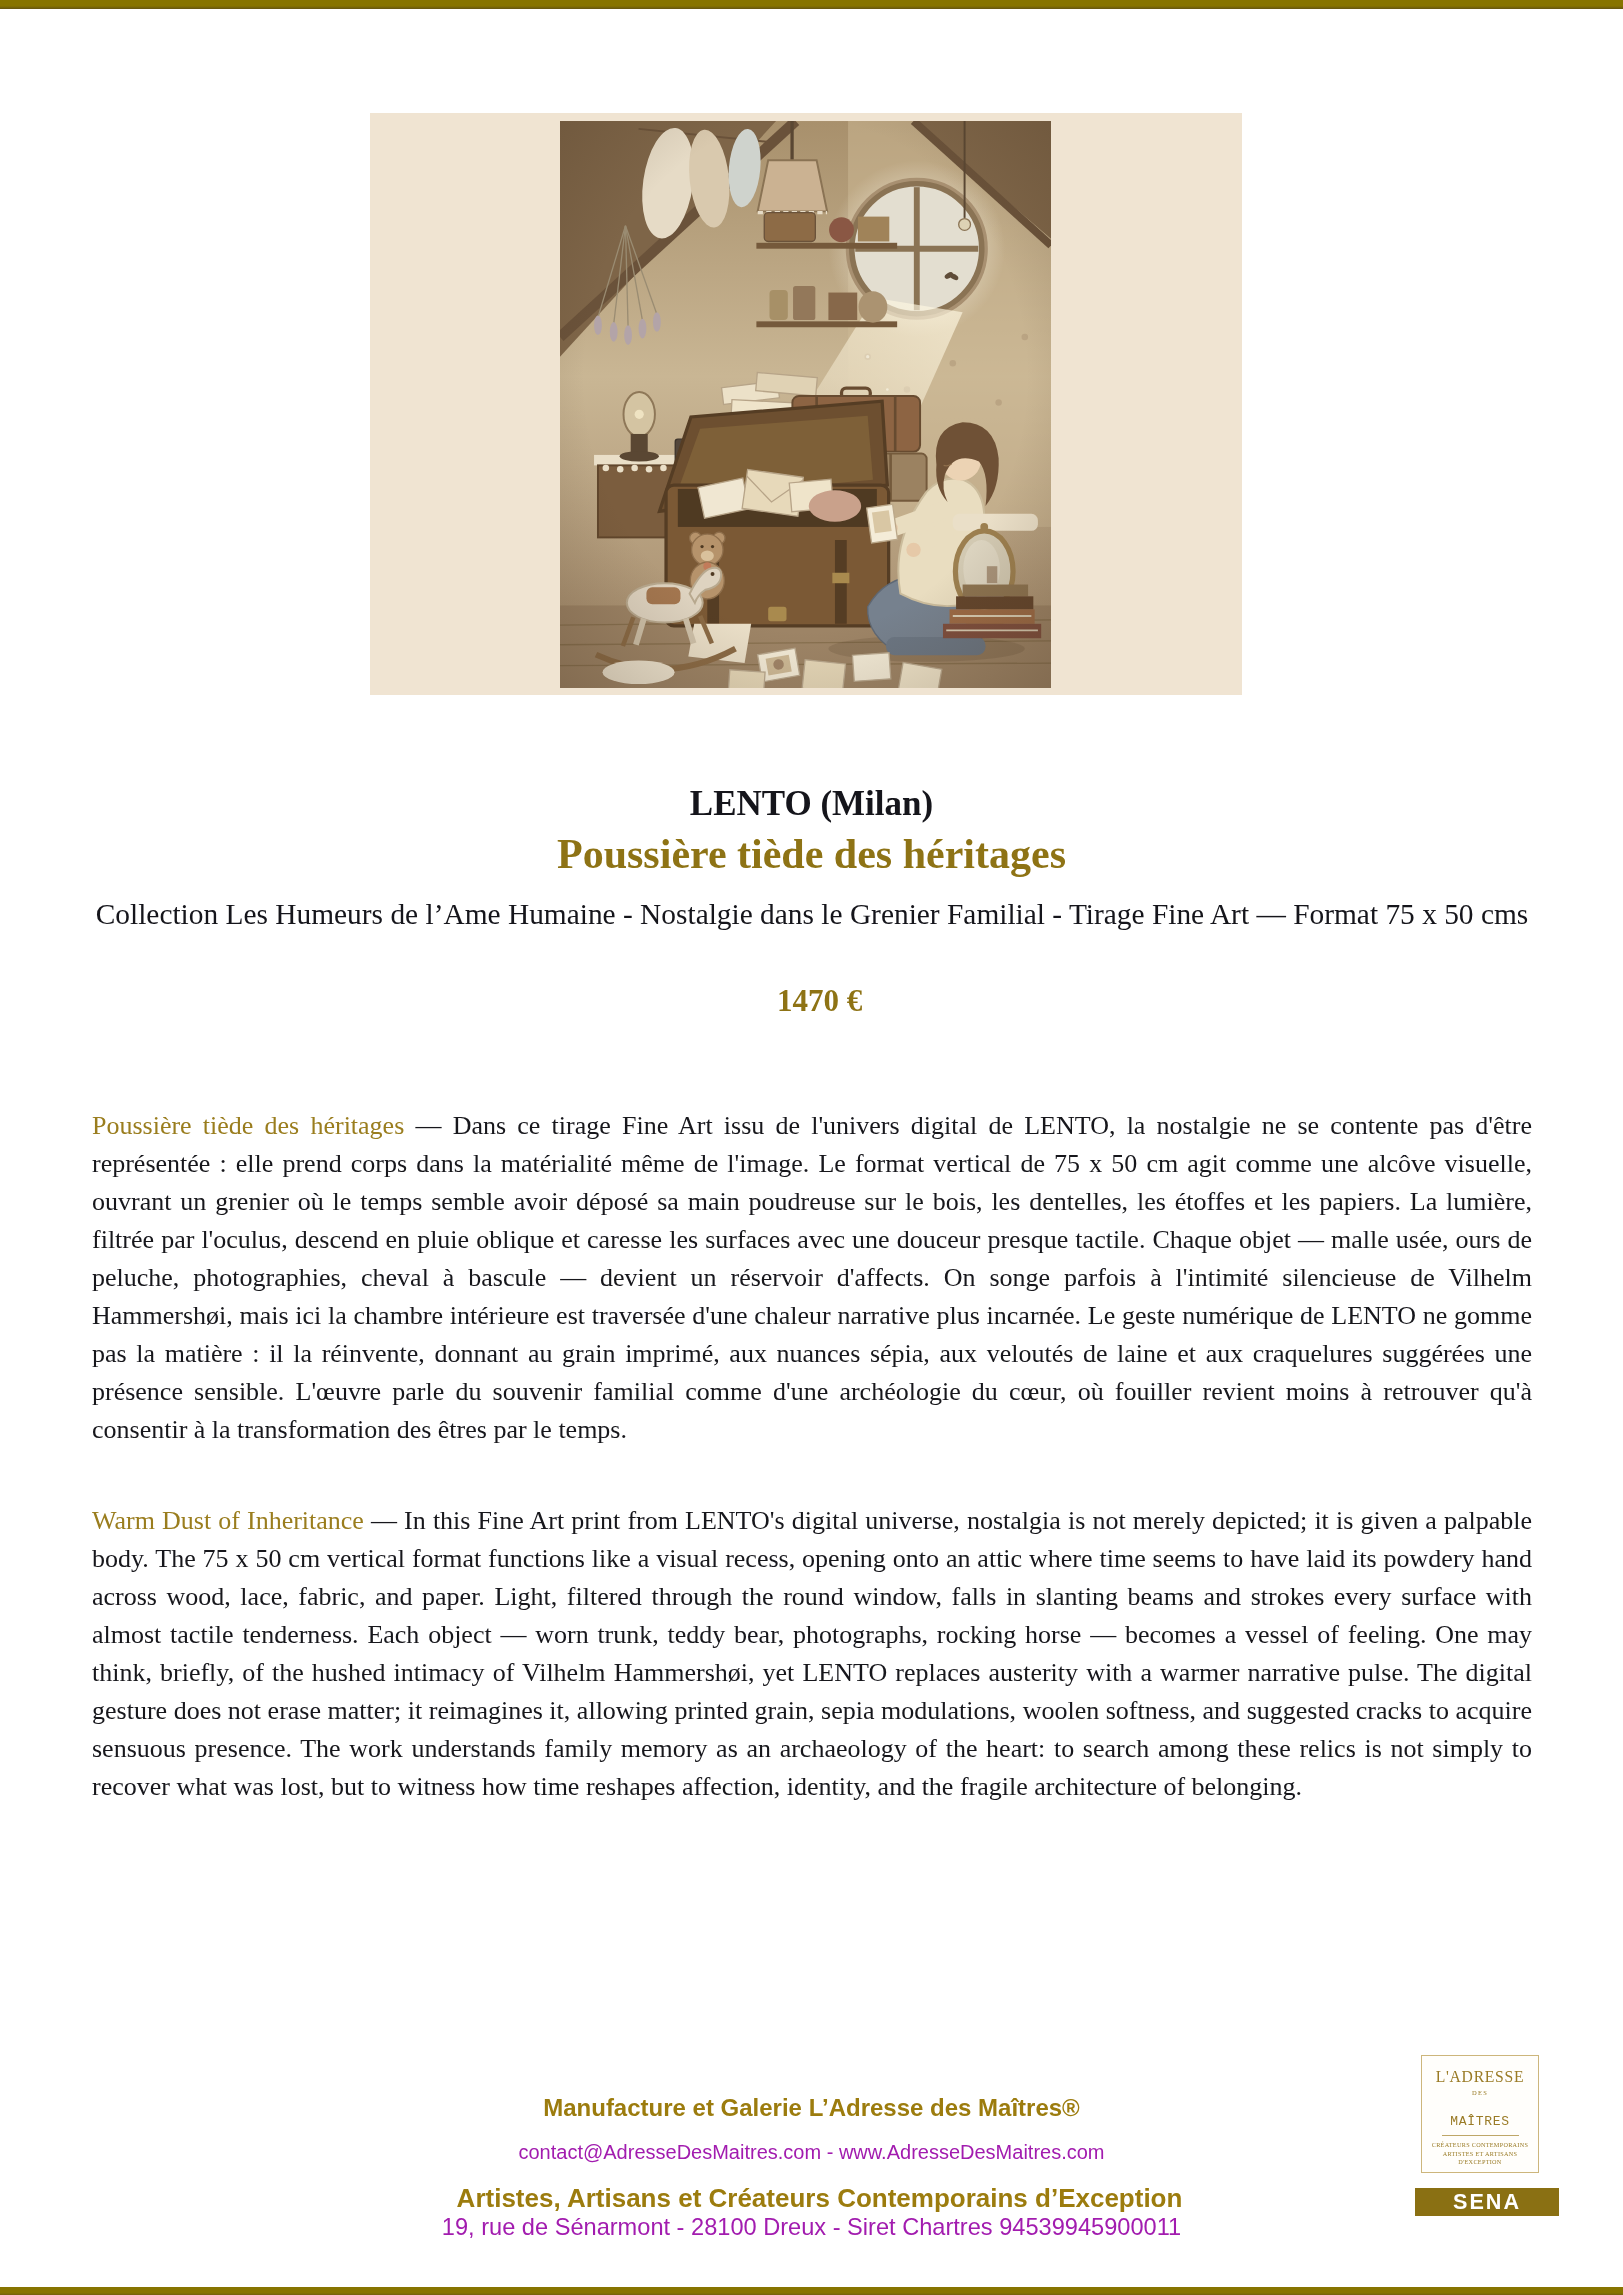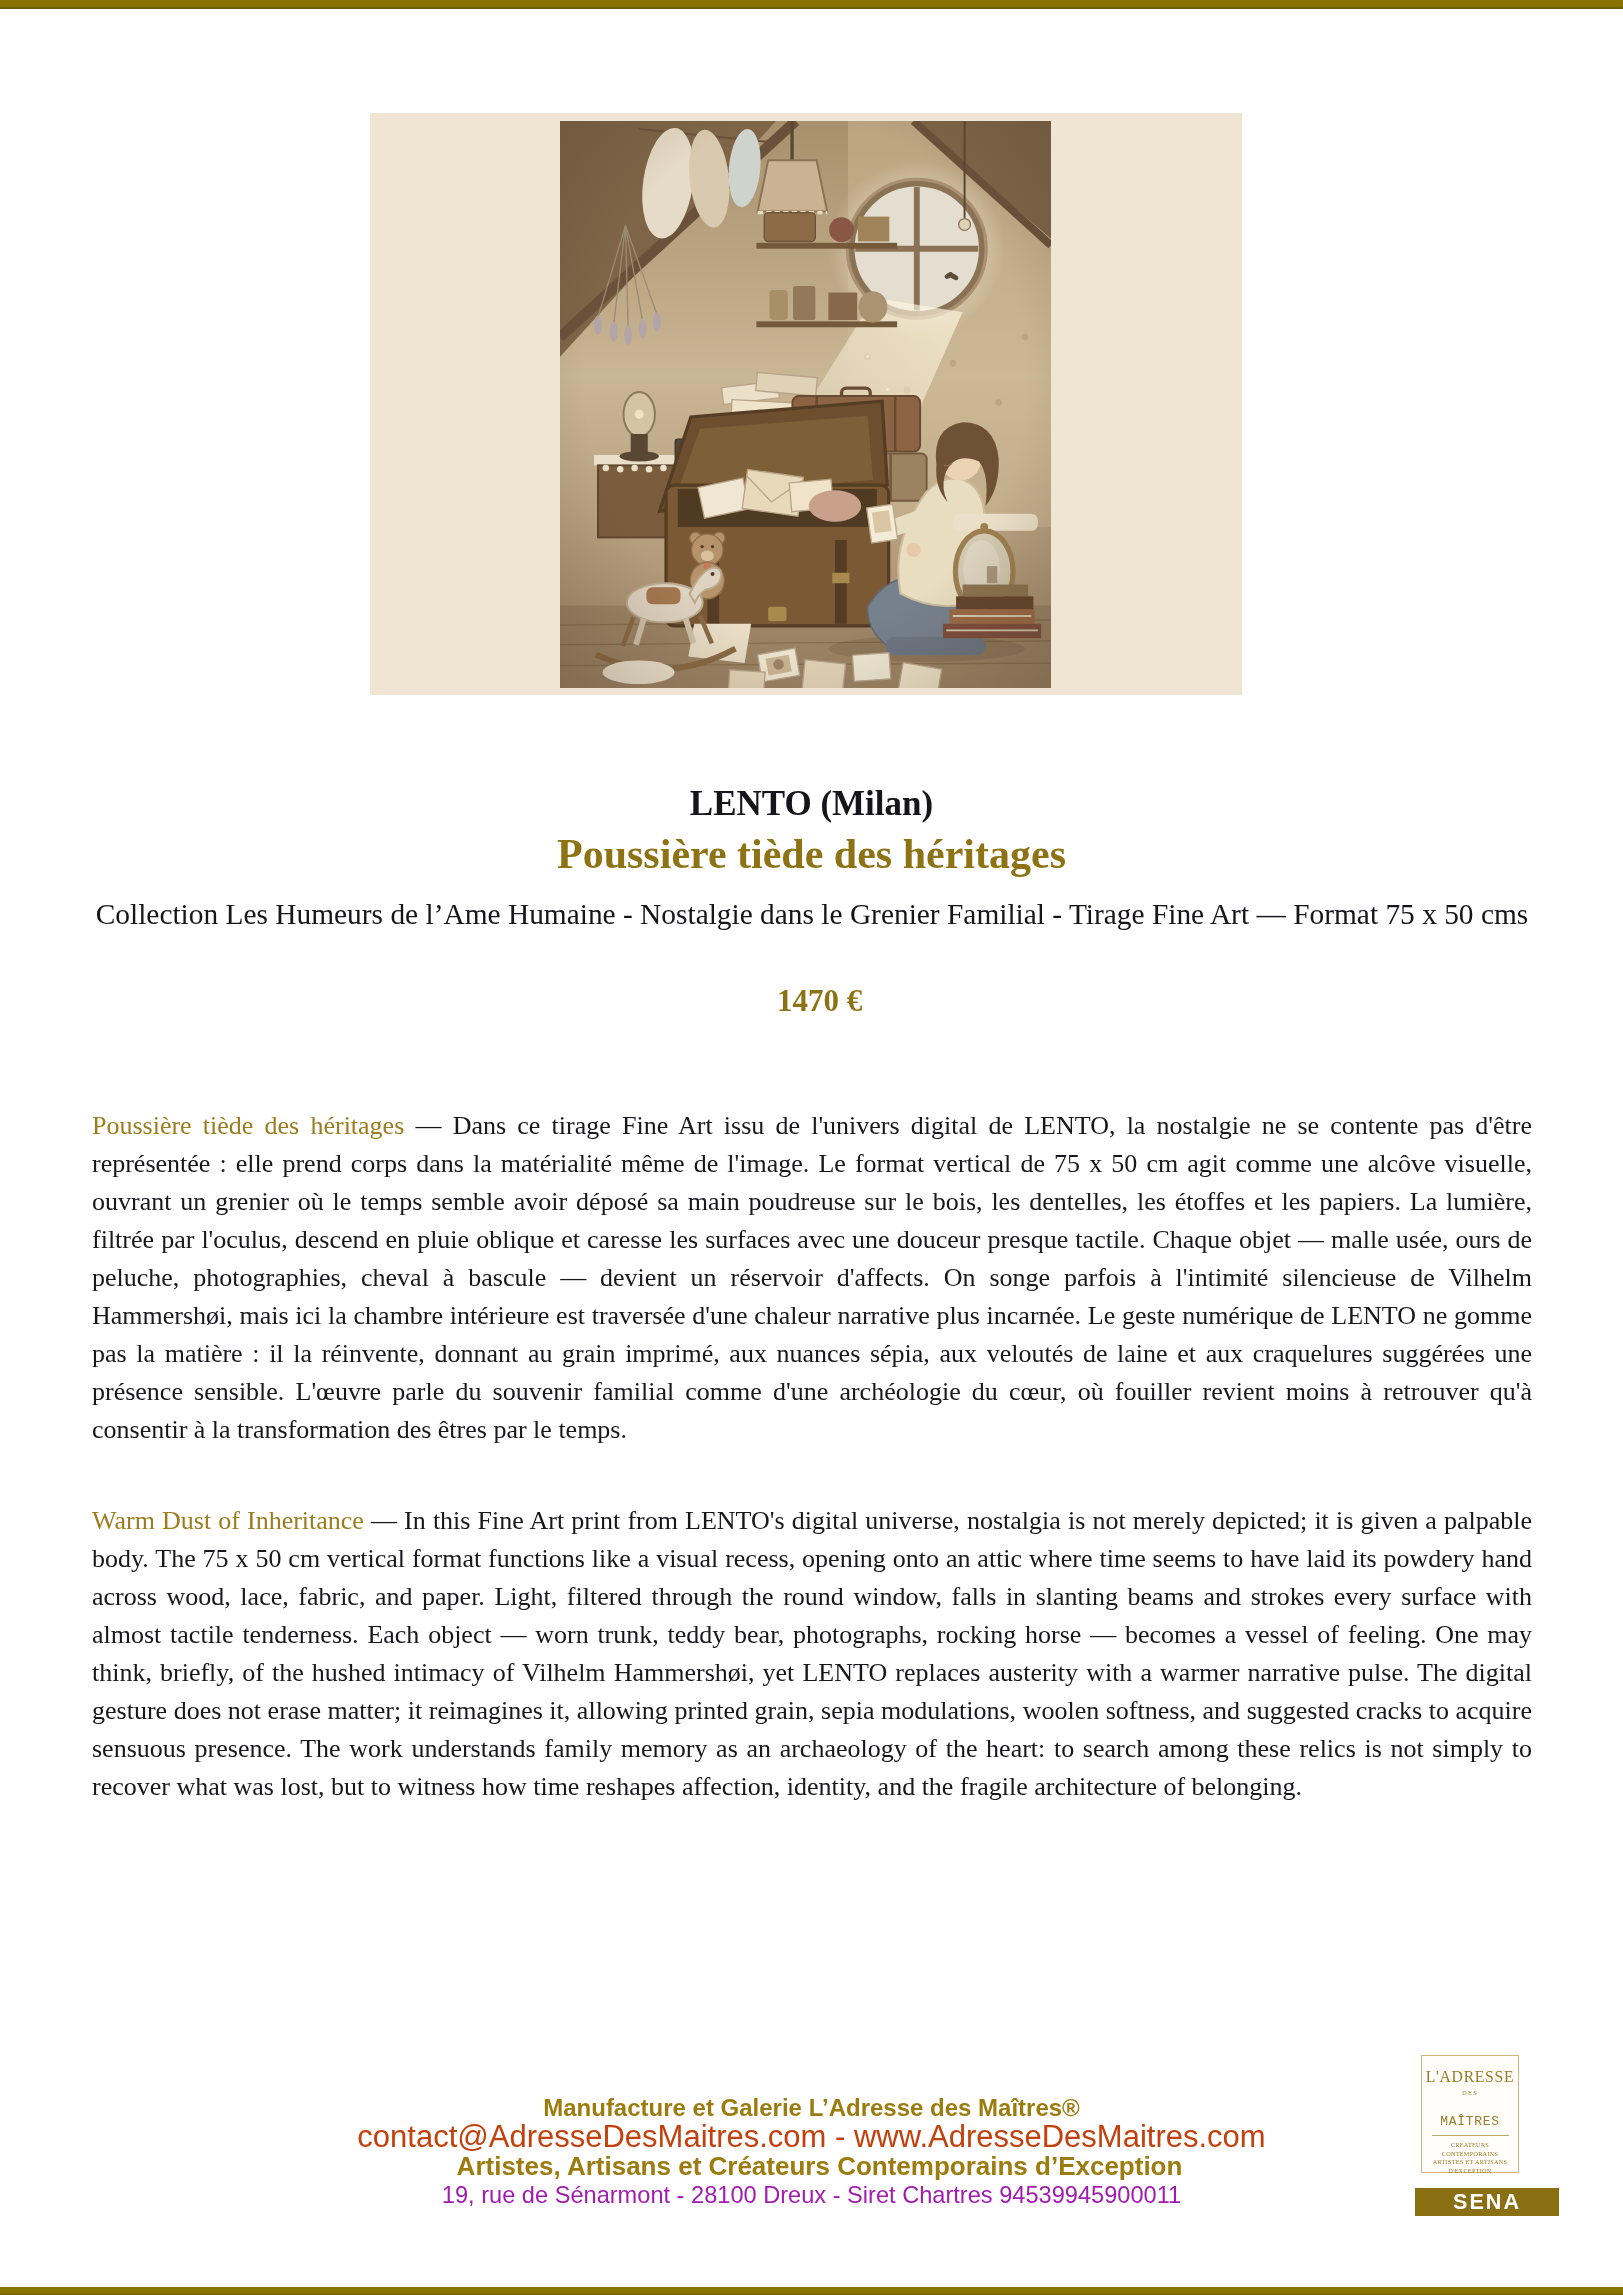--- a/index.html
+++ b/index.html
@@ -25,25 +25,25 @@
 
   .desc{position:absolute;left:92px;width:1440px;margin:0;font-size:26px;line-height:38px;
         text-align:justify;color:#17171c;}
   .desc .lead{color:#9a7d1e;}
   .desc.fr{top:1107px;}
   .desc.en{top:1502px;}
 
   .page-footer{position:absolute;top:2093px;left:0;width:100%;text-align:center;
           font-family:"Liberation Sans",sans-serif;}
   .f1{margin:0;font-size:24px;font-weight:bold;color:#9c7c0e;line-height:29.4px;}
-  .f2{margin:0;font-size:31px;color:#c2410c;line-height:29.4px;}
+  .f2{margin:16px;font-size:20px;color:#a21caf;line-height:29.4px;}
   .f3{margin:0;font-size:26px;font-weight:bold;color:#9c7c0e;line-height:29.4px;padding-left:16px;}
   .f4{margin:0;font-size:23.6px;color:#a21caf;line-height:29.4px;}
 
-  .logo{position:absolute;left:1421px;top:2055px;width:98px;height:118px;
+  .logo{position:absolute;left:1421px;top:2055px;width:118px;height:118px;
         border:1.3px solid #cdb67c;box-sizing:border-box;background:#fffefb;
         text-align:center;color:#9a7b26;font-family:"Liberation Serif",serif;}
   .logo .l1{margin-top:12.4px;font-size:15.7px;letter-spacing:0.7px;}
   .logo .l2{margin-top:2.6px;font-size:6.5px;letter-spacing:1.3px;}
   .logo .l3{margin-top:18px;font-size:13px;letter-spacing:0.7px;font-family:Liberation Mono, monospace;}
   .logo .rule{width:77px;height:0;border-top:0.7px solid #bfa768;margin:6.5px auto 4.6px;}
   .logo .s{font-size:6.2px;line-height:8.5px;letter-spacing:0.3px;}
 
   .sena{position:absolute;left:1415px;top:2188px;width:144px;height:27.5px;background:#8a7013;
         color:#ffffff;font-family:"Liberation Sans",sans-serif;font-weight:bold;font-size:21.6px;

